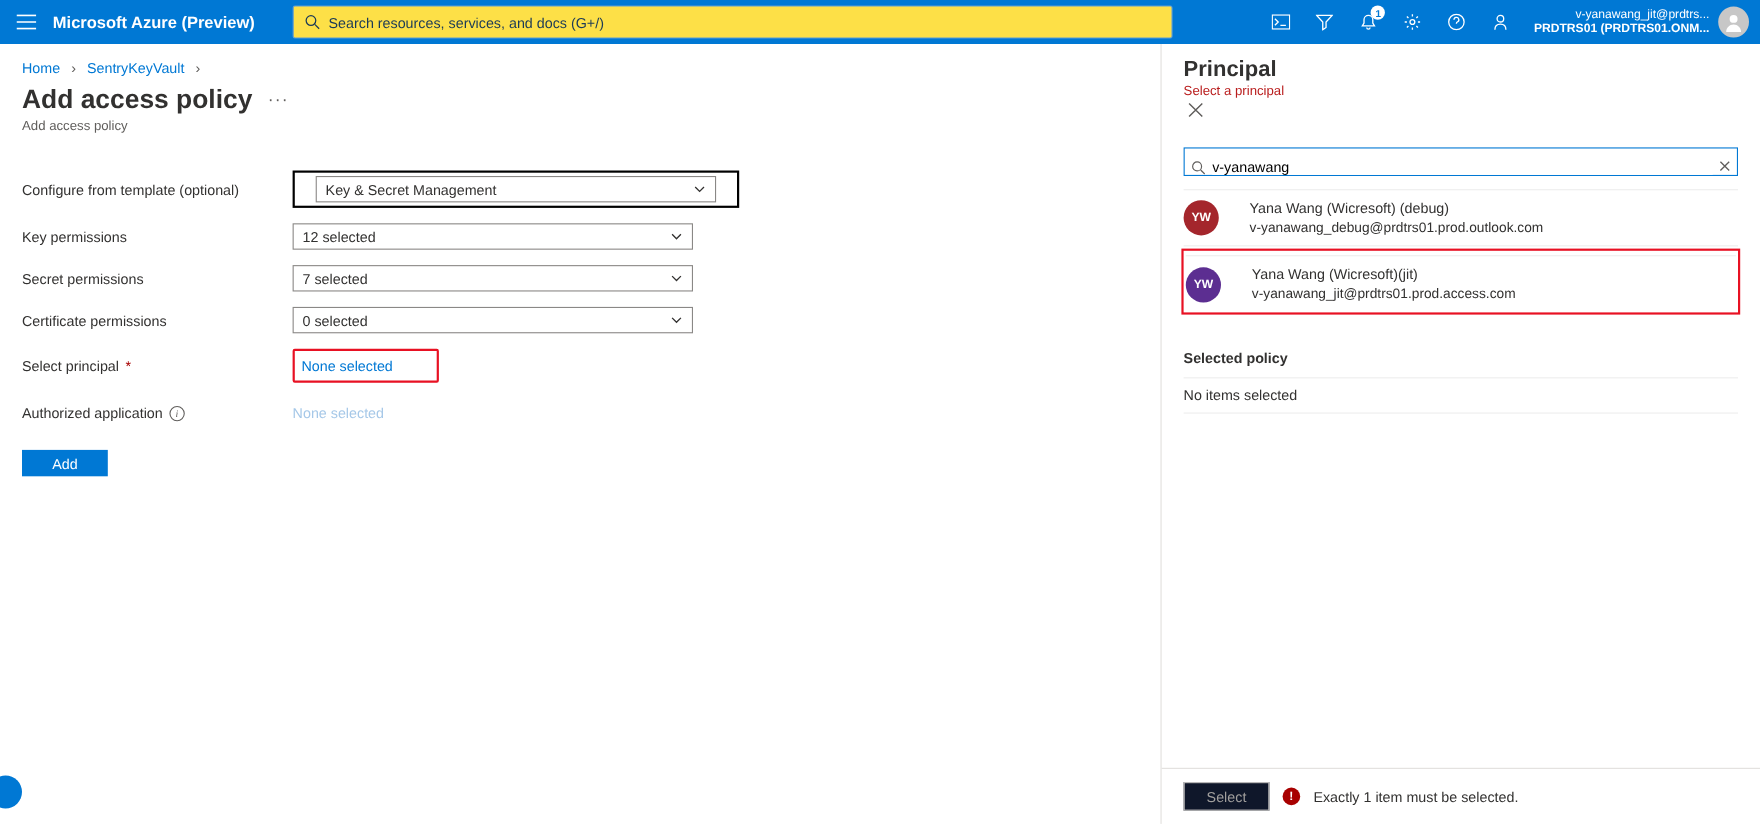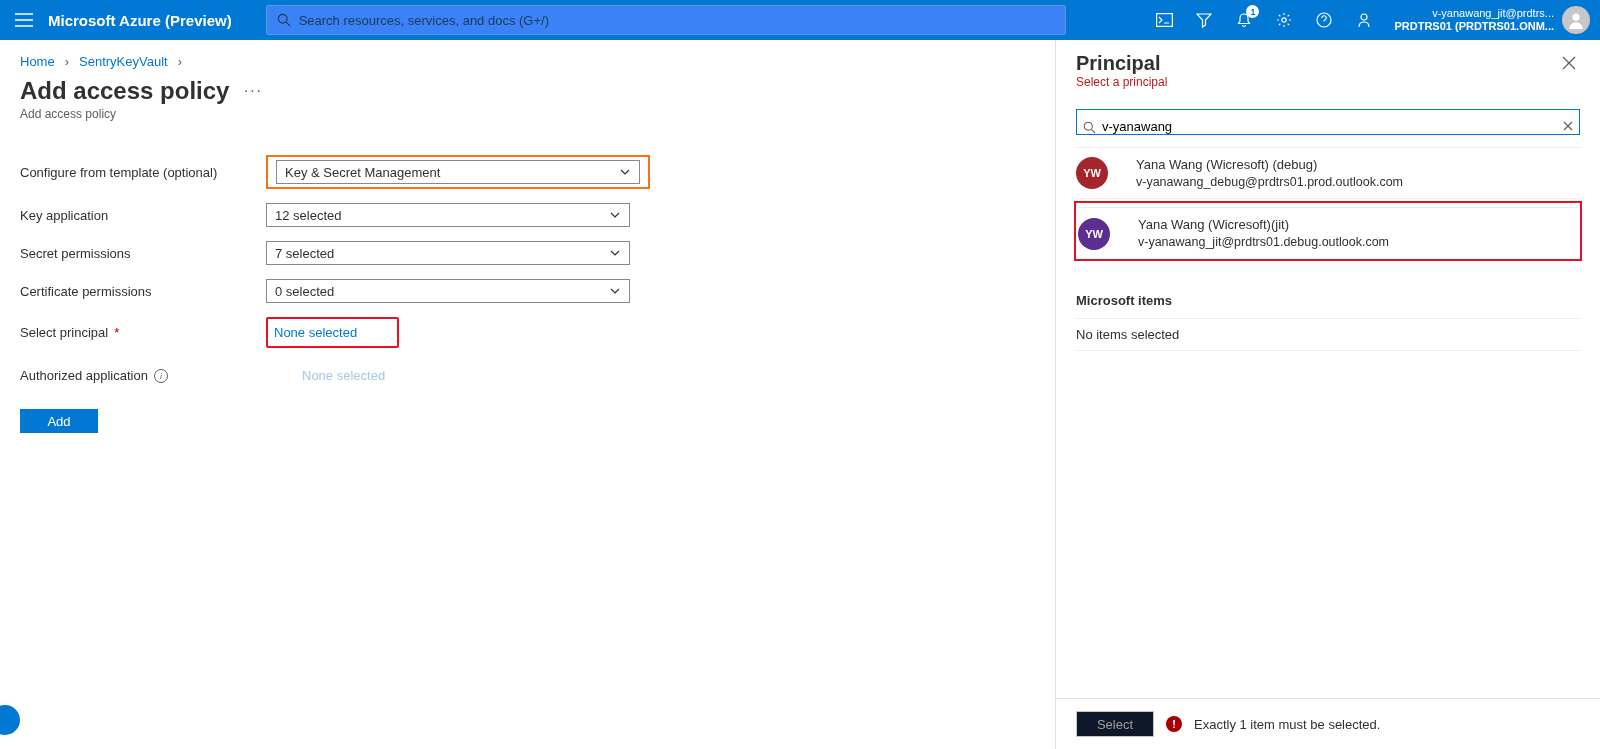--- a/index.html
+++ b/index.html
@@ -4,21 +4,21 @@
 <style>
 * { box-sizing: border-box; margin: 0; padding: 0; }
 html, body { height: 100%; font-family: "Segoe UI", Arial, sans-serif; font-size: 13px; color: #323130; overflow: hidden; }
 body { display: flex; flex-direction: column; width: 1600px; height: 749px; }
 
 
 .topbar { display: flex; align-items: center; background: #0078d4; color: #fff; height: 40px; padding: 0 0; }
 .hamburger { width: 48px; display: flex; align-items: center; justify-content: center; height: 100%; cursor: pointer; }
 .hamburger svg { stroke: #fff; }
 .brand { font-size: 15px; font-weight: 600; white-space: nowrap; padding-right: 24px; text-align: center; }
-.searchwrap { flex: 1; display: flex; align-items: center; background: #3b82f6; border-radius: 2px; height: 30px; margin: 0 10px; padding: 0 10px; max-width: 800px; border:1px solid #5b9bd5; }
+.searchwrap { flex: 1; display: flex; align-items: center; background: #fde047; border-radius: 2px; height: 30px; margin: 0 10px; padding: 0 10px; max-width: 800px; border:1px solid #5b9bd5; }
 .searchwrap svg { flex-shrink: 0; }
 .searchwrap input { flex: 1; border: none; background: transparent; outline: none; font-size: 13px; color: #1b3a57; padding-left: 8px; }
 .searchwrap input::placeholder { color: #1b3a57; }
 .topicons { display: flex; align-items: center; height: 100%; margin-left: auto; }
 .topicon { width: 40px; height: 100%; display: flex; align-items: center; justify-content: center; cursor: pointer; position: relative; }
 .topicon .badge { position: absolute; top: 5px; right: 5px; background: #fff; color: #0078d4; border-radius: 50%; font-size: 9px; width: 13px; height: 13px; display: flex; align-items: center; justify-content: center; font-weight: 600; }
 .userblock { display: flex; align-items: center; padding: 0 10px; height: 100%; cursor: pointer; gap: 8px; }
 .userblock .lines { text-align: right; font-size: 11px; line-height: 1.2; white-space: nowrap; }
 .userblock .lines div:first-child { color: #fff; }
 .userblock .lines div:last-child { color: #fff; font-weight:600; }
@@ -38,27 +38,27 @@
 .form { margin-top: 34px; }
 .form-row { display: flex; align-items: center; margin-bottom: 14px; }
 .form-label { width: 246px; font-size: 13px; color: #323130; display: flex; align-items: center; gap: 6px; }
 .req { color: #a80000; }
 .info-icon { width: 14px; height: 14px; border: 1px solid #605e5c; border-radius: 50%; display: inline-flex; align-items: center; justify-content: center; font-size: 9px; color: #605e5c; font-style: italic; font-family: serif; }
 .dropdown { width: 364px; height: 24px; border: 1px solid #8a8886; background: #fff; display: flex; align-items: center; justify-content: space-between; padding: 0 8px; cursor: pointer; font-size: 13px; }
 .dropdown svg { flex-shrink: 0; }
 .linkv { color: #0078d4; cursor: pointer; font-size: 13px; }
 .linkv.dim { color: #a6c8e8; cursor: default; }
 .hl-red { border: 2px solid #e81123; padding: 2px; border-radius: 2px; }
-.hl-red-wrap-dropdown { border: 2px solid #f97316; padding: 3px 8px; display:inline-block; }
+.hl-red-wrap-dropdown { border: 2px solid #000000; padding: 3px 19px; display:inline-block; }
 
 .addbtn { margin-top: 12px; width: 78px; height: 24px; background: #0078d4; color: #fff; border: none; font-size: 13px; cursor: pointer; }
 
 
 .panel { width: 545px; border-left: 1px solid #e1dfdd; display: flex; flex-direction: column; background: #fff; }
-.panel-head { padding: 12px 20px 6px 20px; display: flex; align-items: flex-start; }
+.panel-head { padding: 12px 20px 6px 20px; display: flex; align-items: flex-start; flex-direction: column; }
 .panel-title-block { flex: 1; }
 .panel-title { font-size: 20px; font-weight: 600; }
 .panel-sub { font-size: 12px; color: #b91c1c; margin-top: 0px; }
 .close-x { cursor: pointer; color: #605e5c; padding: 4px; }
 .panel-search { margin: 14px 20px 8px 20px; border: 1px solid #0078d4; height: 26px; display: flex; align-items: flex-end; padding: 0 6px; gap: 6px; }
 .panel-search input { flex: 1; border: none; outline: none; font-size: 13px; }
 .panel-search .clr { cursor: pointer; color: #605e5c; }
 .result-list { padding: 0 20px; }
 .result-item { display: flex; align-items: center; gap: 28px; padding: 8px 0; border-bottom: 1px solid #ededed; cursor: pointer; }
 .result-item:first-child{ border-top:1px solid #ededed; margin-top:4px;}
@@ -169,21 +169,21 @@
         <div class="hl-red-wrap-dropdown">
           <div class="dropdown">
             <span>Key &amp; Secret Management</span>
             <svg width="12" height="12" viewBox="0 0 12 12">
                 <path d="M2 4l4 4 4-4" fill="none" stroke="#323130" stroke-width="1.2"></path>
               </svg>
           </div>
         </div>
       </div>
       <div class="form-row">
-        <div class="form-label">Key application</div>
+        <div class="form-label">Key permissions</div>
         <div class="dropdown">
           <span>12 selected</span>
           <svg width="12" height="12" viewBox="0 0 12 12">
               <path d="M2 4l4 4 4-4" fill="none" stroke="#323130" stroke-width="1.2"></path>
             </svg>
         </div>
       </div>
       <div class="form-row">
         <div class="form-label">Secret permissions</div>
         <div class="dropdown">
@@ -204,21 +204,21 @@
       </div>
       <div class="form-row">
         <div class="form-label">
           <span>Select principal</span>
             <span class="req">*</span>
         </div>
         <span class="hl-red" style="padding:6px 40px 6px 6px;">
           <span class="linkv">None selected</span>
         </span>
       </div>
-      <div class="form-row" style="margin-top:20px;gap:36px;">
+      <div class="form-row" style="margin-top:20px;">
         <div class="form-label">
           <span>Authorized application</span>
           <span class="info-icon">i</span>
         </div>
         <span class="linkv dim">None selected</span>
       </div>
       <button class="addbtn">Add</button>
     </div>
     <div class="chat-bubble"></div>
   </div>
@@ -253,26 +253,26 @@
         <div class="res-lines">
           <div>Yana Wang (Wicresoft) (debug)</div>
           <div class="sub">v-yanawang_debug@prdtrs01.prod.outlook.com</div>
         </div>
       </div>
       <div class="result-hl">
         <div class="result-item">
           <div class="res-av purple">YW</div>
           <div class="res-lines">
             <div>Yana Wang (Wicresoft)(jit)</div>
-            <div class="sub">v-yanawang_jit@prdtrs01.debug.outlook.com</div>
+            <div class="sub">v-yanawang_jit@prdtrs01.prod.access.com</div>
           </div>
         </div>
       </div>
     </div>
-    <div class="sel-head">Microsoft items</div>
+    <div class="sel-head">Selected policy</div>
     <div class="no-items">No items selected</div>
 
     <div class="panel-footer">
       <button class="sel-btn" disabled="">Select</button>
       <span class="err-ic">!</span>
       <span class="err-txt">Exactly 1 item must be selected.</span>
     </div>
   </div>
 </div>
 

